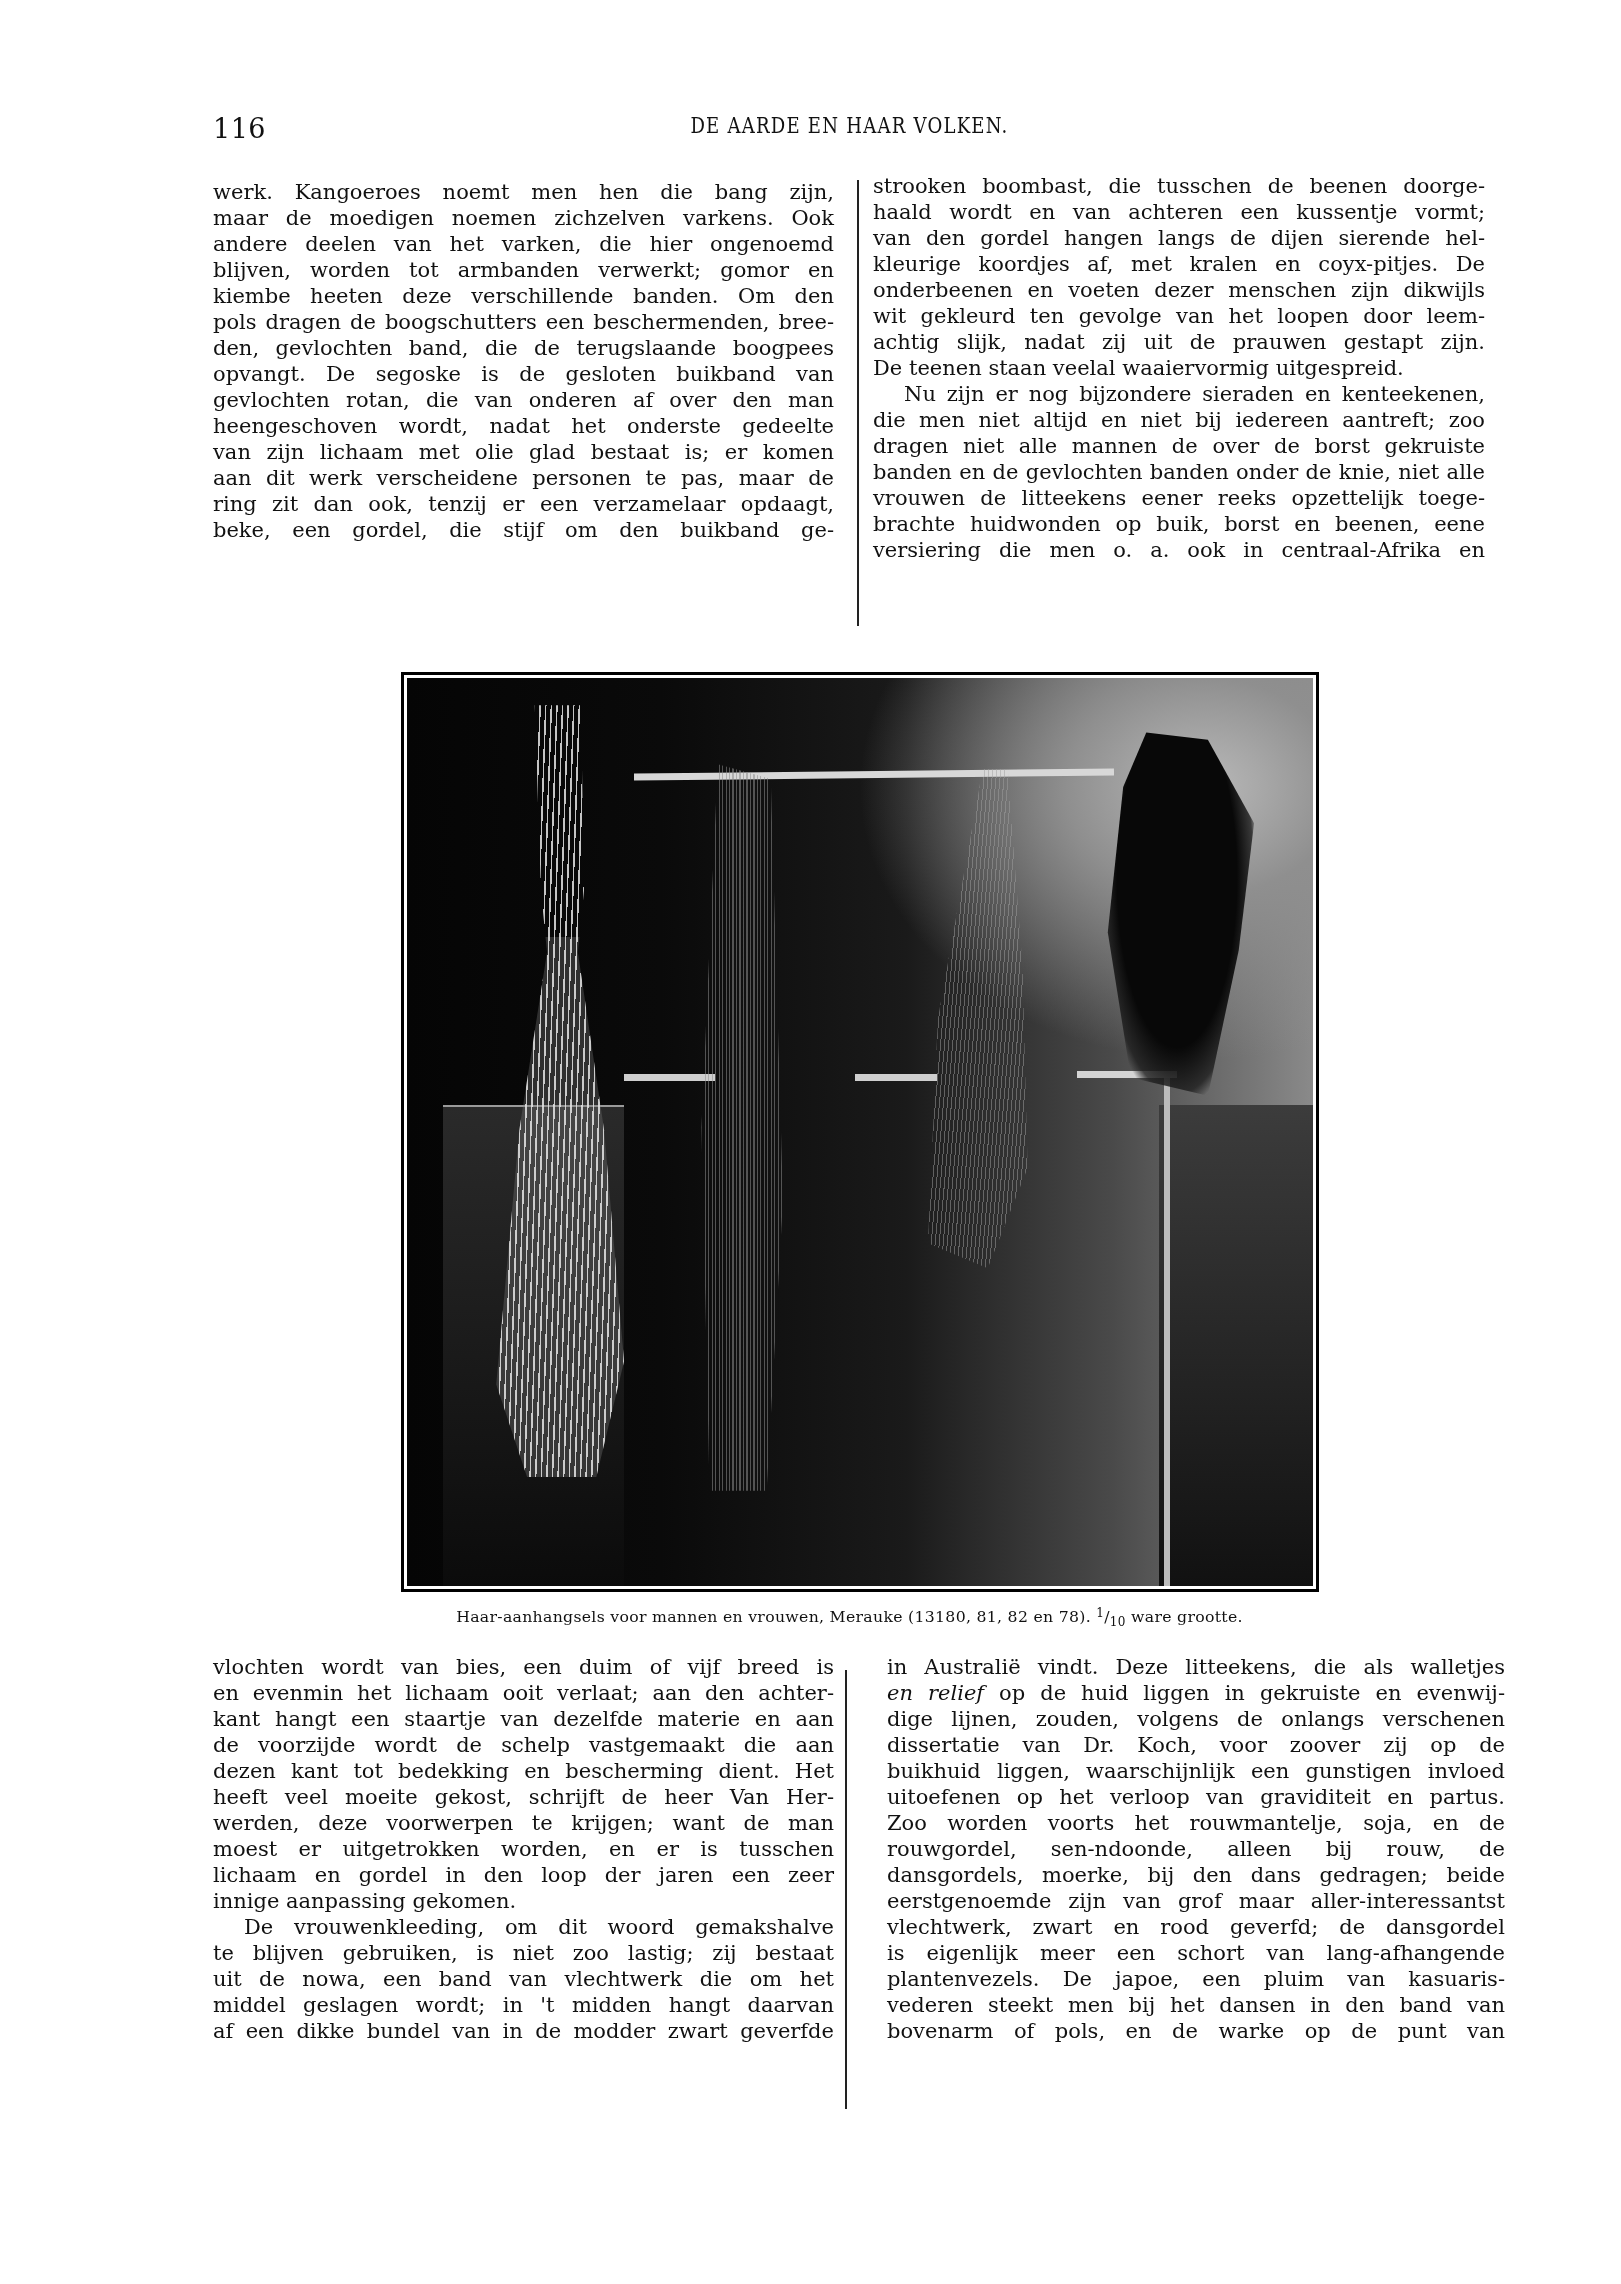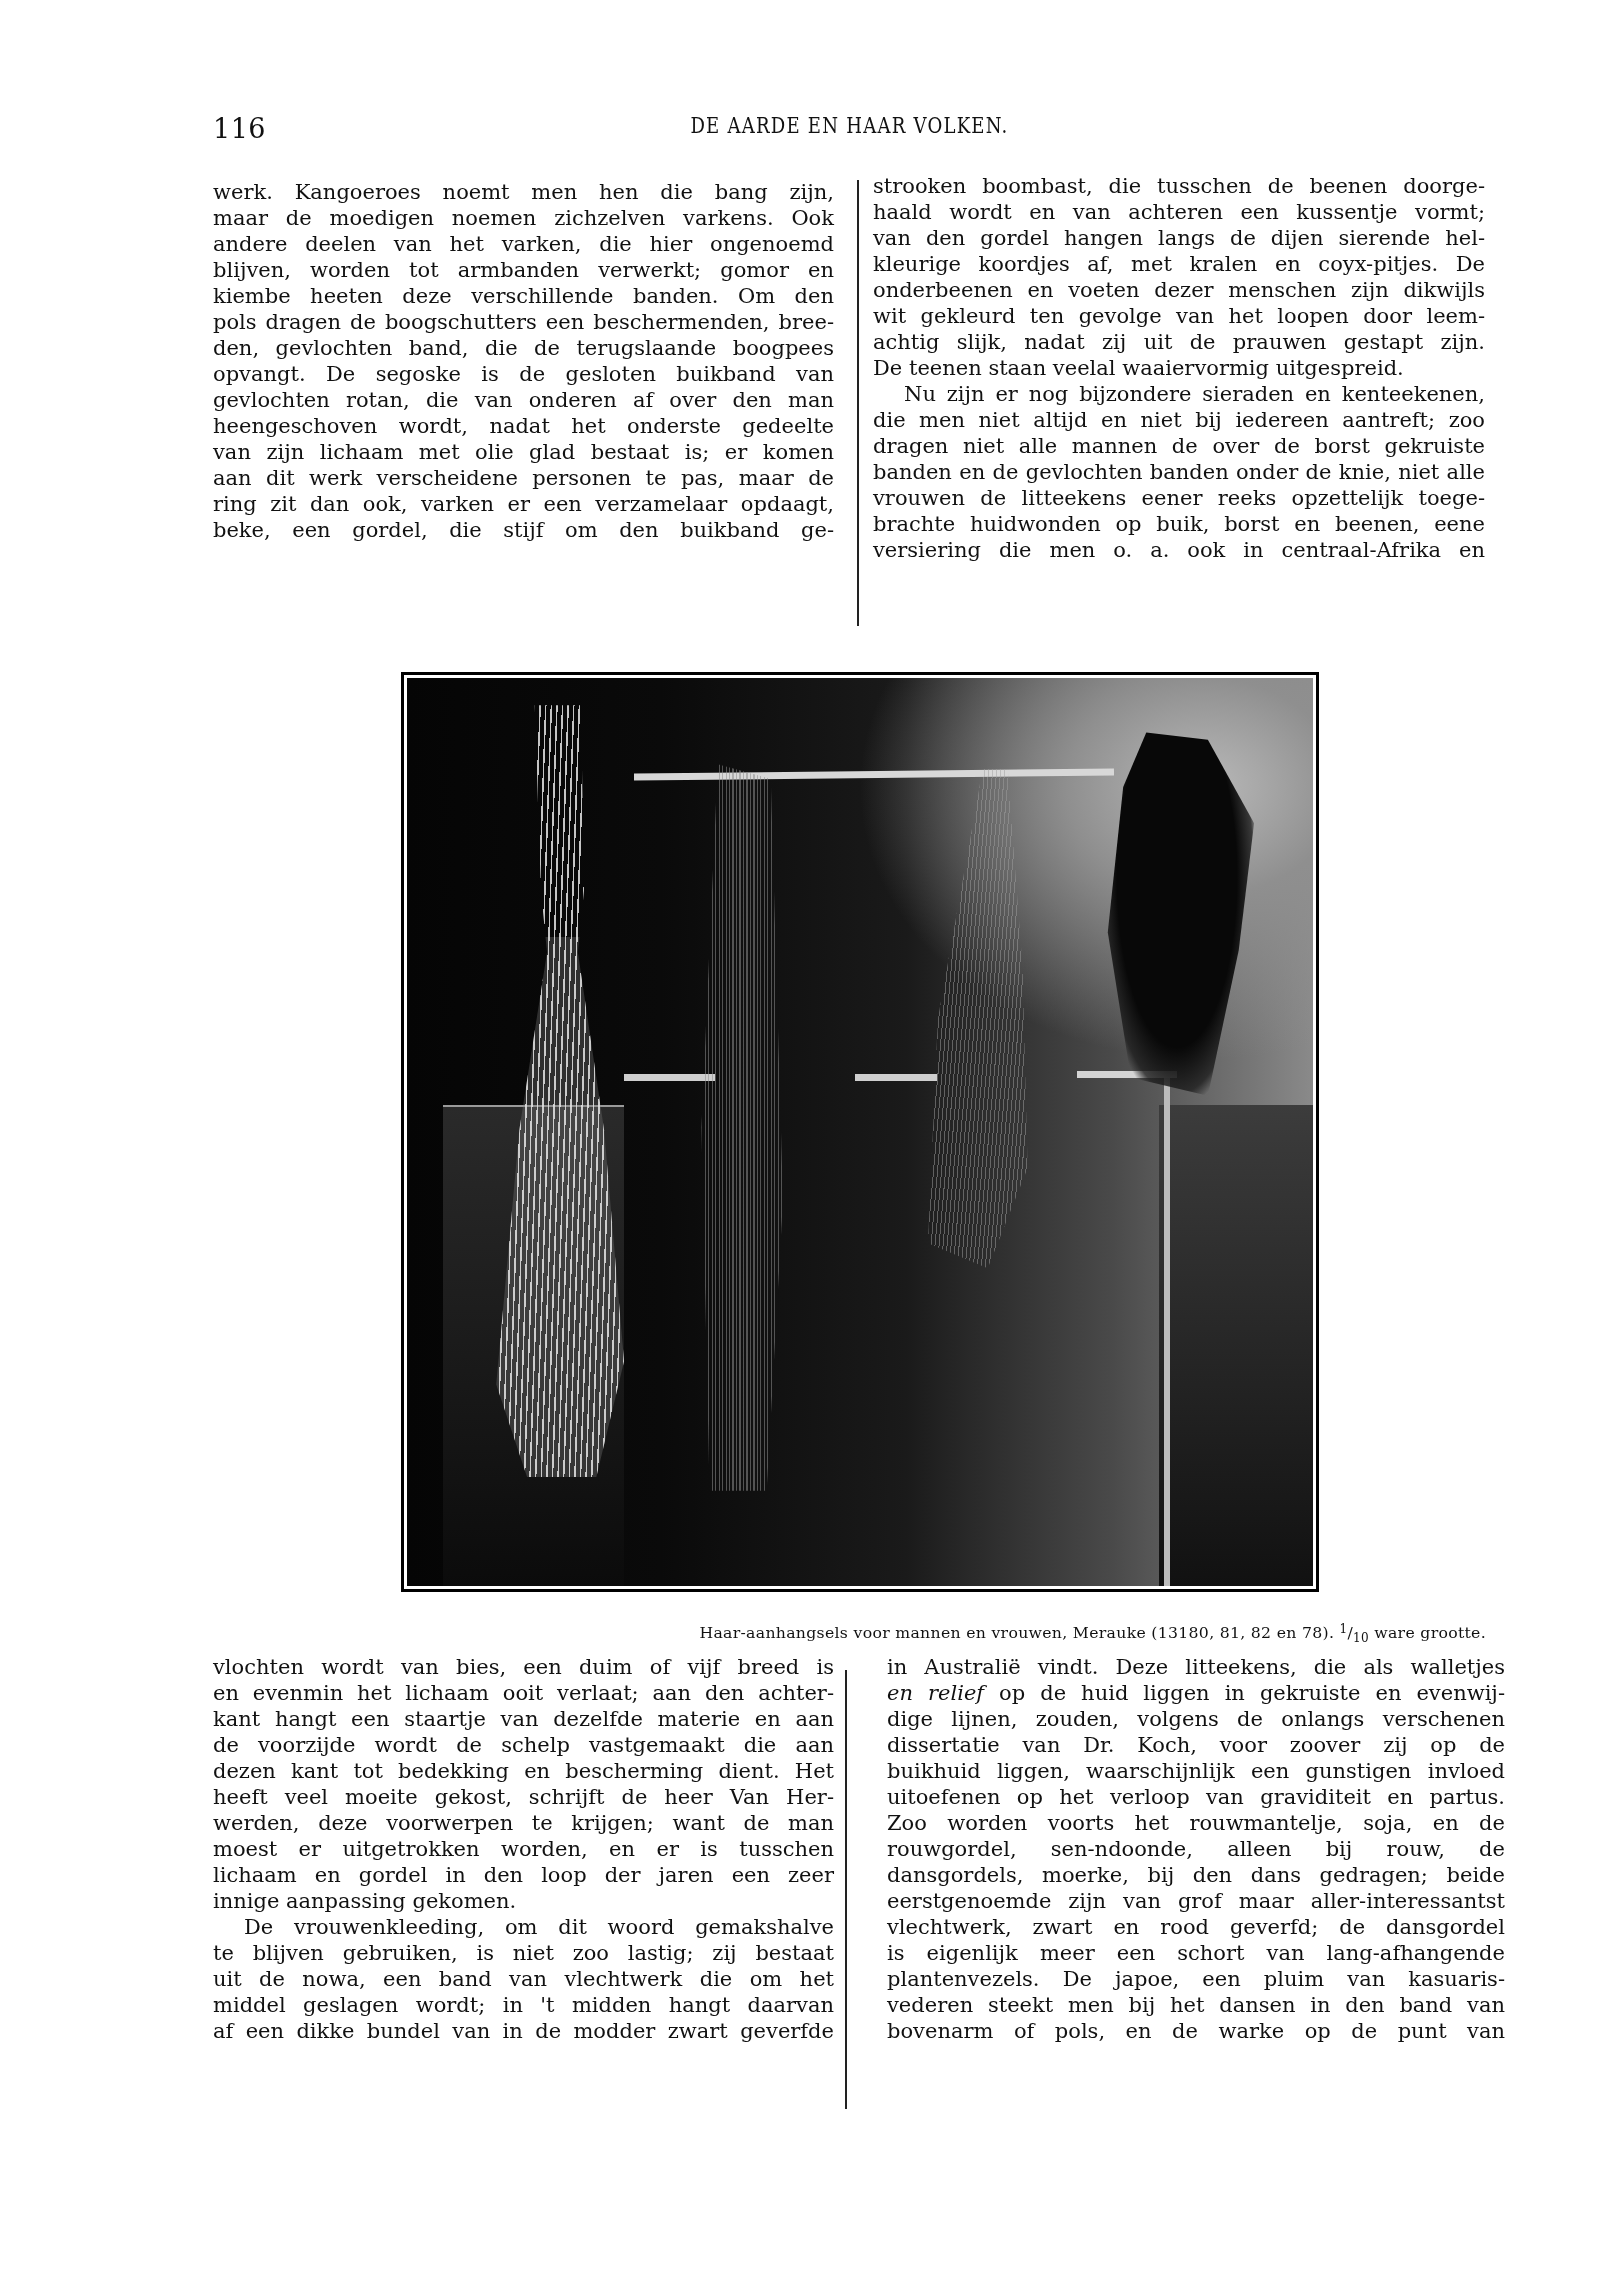--- a/index.html
+++ b/index.html
@@ -86,21 +86,21 @@
     clip-path: polygon(55% 0, 80% 0, 95% 40%, 100% 80%, 60% 100%, 0 95%, 10% 50%);
   }
   .photo .tassel-4 {
     position: absolute; left: 76.5%; top: 6%; width: 17%; height: 40%;
     background: radial-gradient(ellipse at 50% 40%, #080808 0 55%, rgba(30,30,30,0.8) 70%, rgba(0,0,0,0) 75%);
     clip-path: polygon(30% 0, 70% 2%, 100% 25%, 90% 60%, 70% 100%, 20% 95%, 5% 55%, 15% 15%);
   }
 
   .caption {
     position: absolute; left: 213px; width: 1273px; top: 1606px;
-    text-align: right; font-size: 15.7px; letter-spacing: 0.3px; margin-top: 16px;
+    text-align: center; font-size: 15.7px; letter-spacing: 0.3px;
   }
   .caption .frac sup { font-size: 12px; vertical-align: 5px; }
   .caption .frac sub { font-size: 12px; vertical-align: -4px; }
 </style>
 </head>
 <body>
 
 <div class="running-head">
   <span class="page-number">116</span>
   <div class="running-title">DE AARDE EN HAAR VOLKEN.</div>
@@ -112,21 +112,21 @@
     <span class="line">andere deelen van het varken, die hier ongenoemd</span>
     <span class="line">blijven, worden tot armbanden verwerkt; gomor en</span>
     <span class="line">kiembe heeten deze verschillende banden. Om den</span>
     <span class="line">pols dragen de boogschutters een beschermenden, bree-</span>
     <span class="line">den, gevlochten band, die de terugslaande boogpees</span>
     <span class="line">opvangt. De segoske is de gesloten buikband van</span>
     <span class="line">gevlochten rotan, die van onderen af over den man</span>
     <span class="line">heengeschoven wordt, nadat het onderste gedeelte</span>
     <span class="line">van zijn lichaam met olie glad bestaat is; er komen</span>
     <span class="line">aan dit werk verscheidene personen te pas, maar de</span>
-    <span class="line">ring zit dan ook, varken er een verzamelaar opdaagt,</span>
+    <span class="line">ring zit dan ook, tenzij er een verzamelaar opdaagt,</span>
     <span class="line">beke, een gordel, die stijf om den buikband ge-</span>
   </div>
 <div class="divider divider-top"></div>
 <div class="col col-top-right">
     <span class="line">strooken boombast, die tusschen de beenen doorge-</span>
     <span class="line">haald wordt en van achteren een kussentje vormt;</span>
     <span class="line">van den gordel hangen langs de dijen sierende hel-</span>
     <span class="line">kleurige koordjes af, met kralen en coyx-pitjes. De</span>
     <span class="line">onderbeenen en voeten dezer menschen zijn dikwijls</span>
     <span class="line">wit gekleurd ten gevolge van het loopen door leem-</span>

